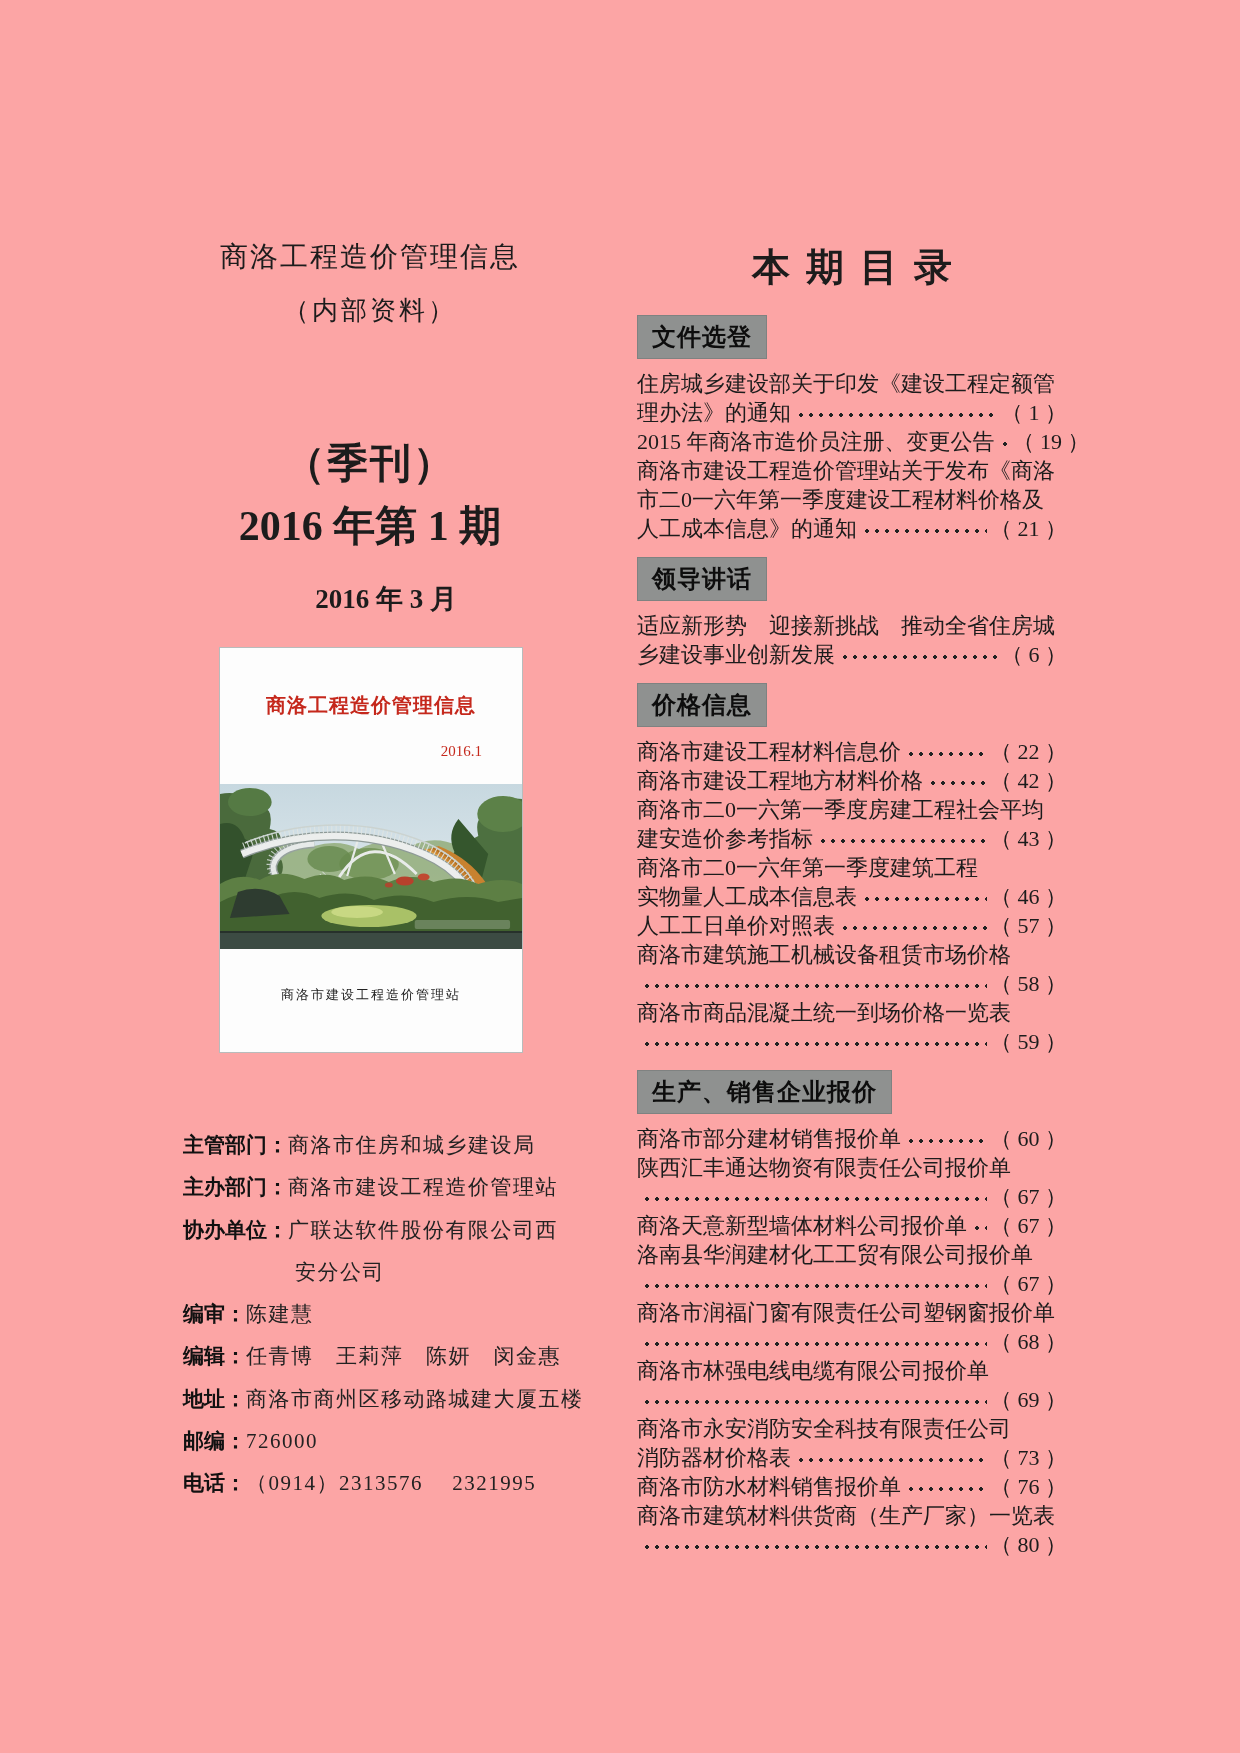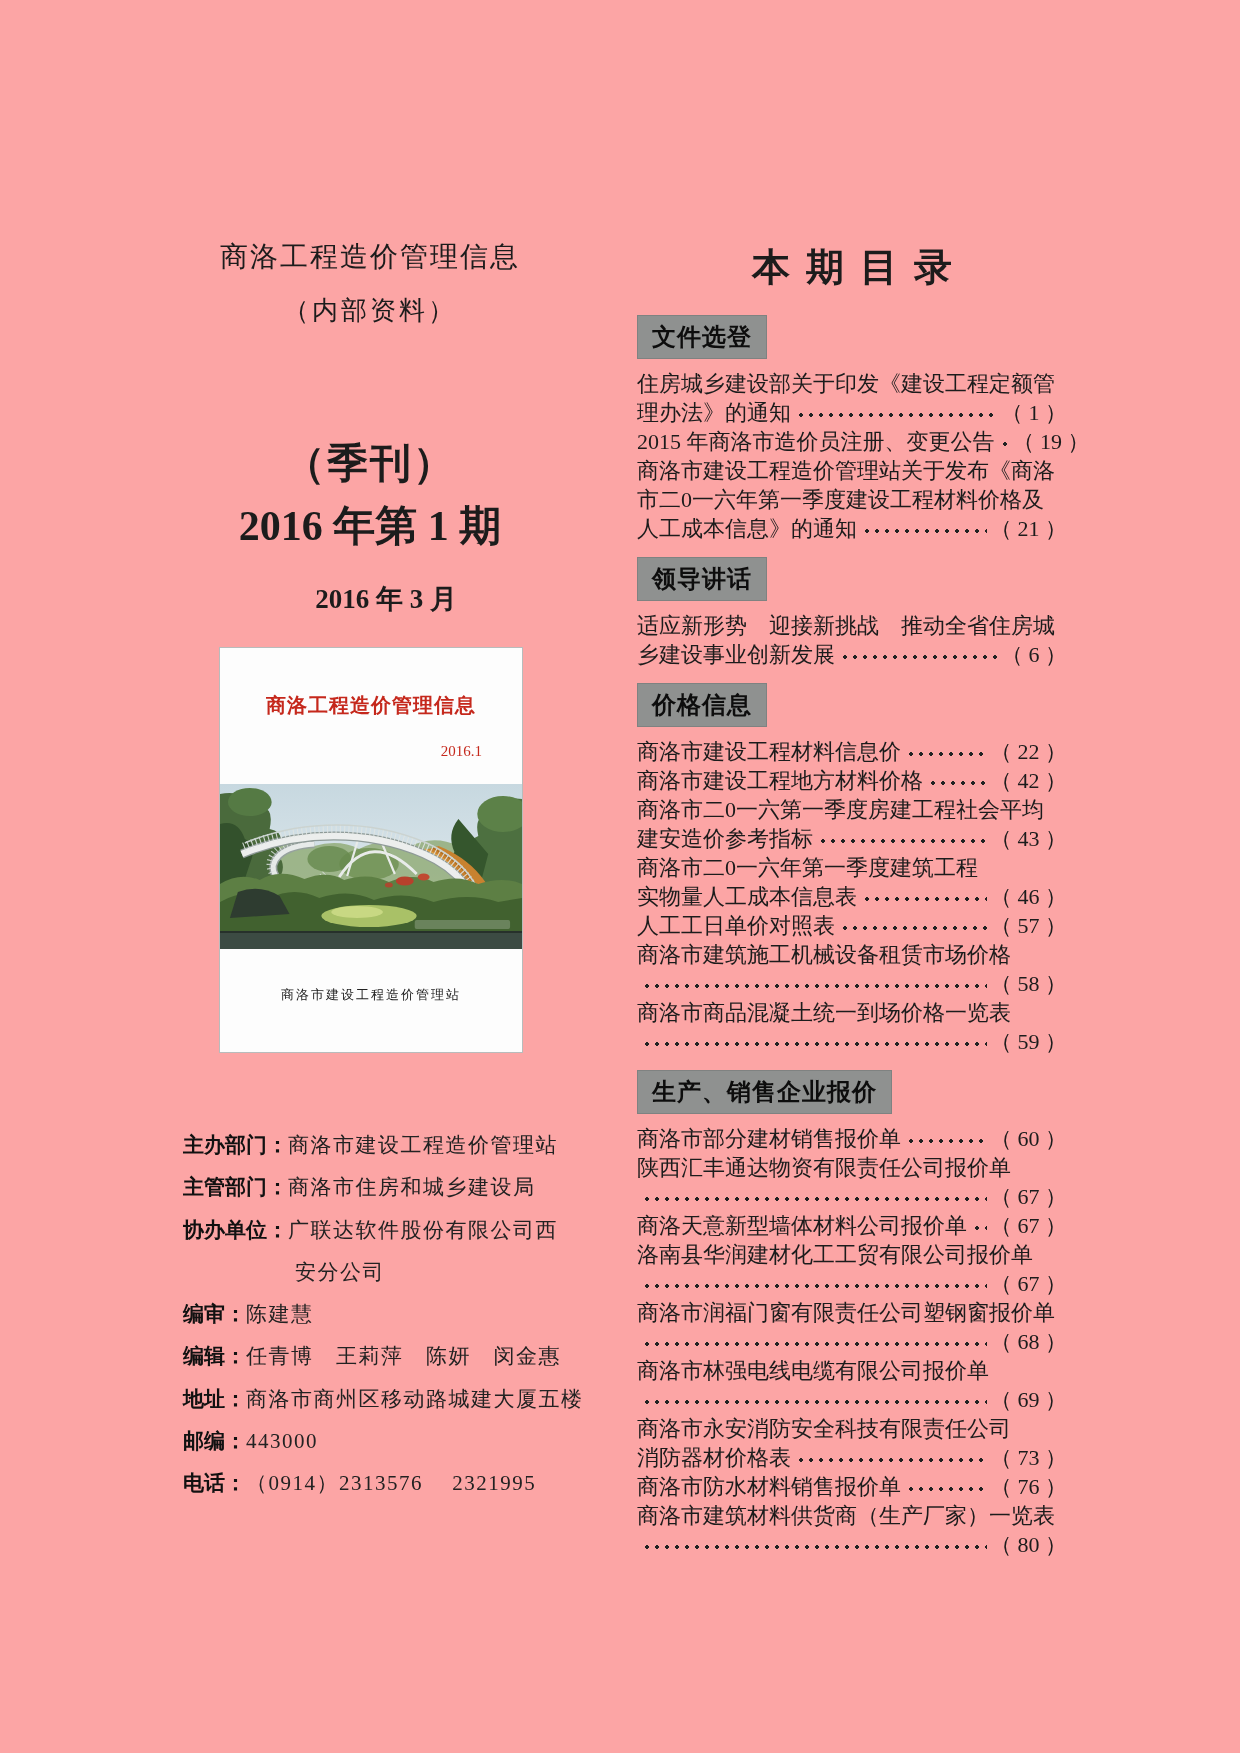--- a/index.html
+++ b/index.html
@@ -114,35 +114,35 @@
       <ellipse cx="138" cy="128" rx="26" ry="6" fill="#c8d883"></ellipse>
       <path d="M18,108 Q40,100 60,112 L70,130 L10,134 Z" fill="#2e3c30"></path>
       <rect x="0" y="148" width="304" height="17" fill="#3c4b43"></rect>
       <path d="M0,148 L304,148" stroke="#27312b" stroke-width="2"></path>
       <rect x="196" y="136" width="96" height="9" rx="2" fill="#ffffff" opacity="0.22"></rect>
     </svg>
     <div class="cover-org">商洛市建设工程造价管理站</div>
   </div>
 
   <div class="abs pub-info" id="pub-info">
+  <div class="info-line"><span class="info-label">主管部门：</span><span class="info-value">商洛市住房和城乡建设局</span></div>
+
   <div class="info-line"><span class="info-label">主办部门：</span><span class="info-value">商洛市建设工程造价管理站</span></div>
 
-  <div class="info-line"><span class="info-label">主管部门：</span><span class="info-value">商洛市住房和城乡建设局</span></div>
-
   <div class="info-line"><span class="info-label">协办单位：</span><span class="info-value">广联达软件股份有限公司西</span></div>
 
   <div class="info-line indent"><span class="info-label"></span><span class="info-value">安分公司</span></div>
 
   <div class="info-line"><span class="info-label">编审：</span><span class="info-value">陈建慧</span></div>
 
   <div class="info-line"><span class="info-label">编辑：</span><span class="info-value">任青博　王莉萍　陈妍　闵金惠</span></div>
 
   <div class="info-line"><span class="info-label">地址：</span><span class="info-value">商洛市商州区移动路城建大厦五楼</span></div>
 
-  <div class="info-line"><span class="info-label">邮编：</span><span class="info-value">443000</span></div>
+  <div class="info-line"><span class="info-label">邮编：</span><span class="info-value">726000</span></div>
 
   <div class="info-line"><span class="info-label">电话：</span><span class="info-value">（0914）2313576　 2321995</span></div>
 </div>
 
   <div class="abs toc">
     <h1 class="toc-title">本期目录</h1>
     <div id="toc-sections">
   <section class="toc-section">
     <div class="section-header">
       <span class="section-header-text">文件选登</span>

